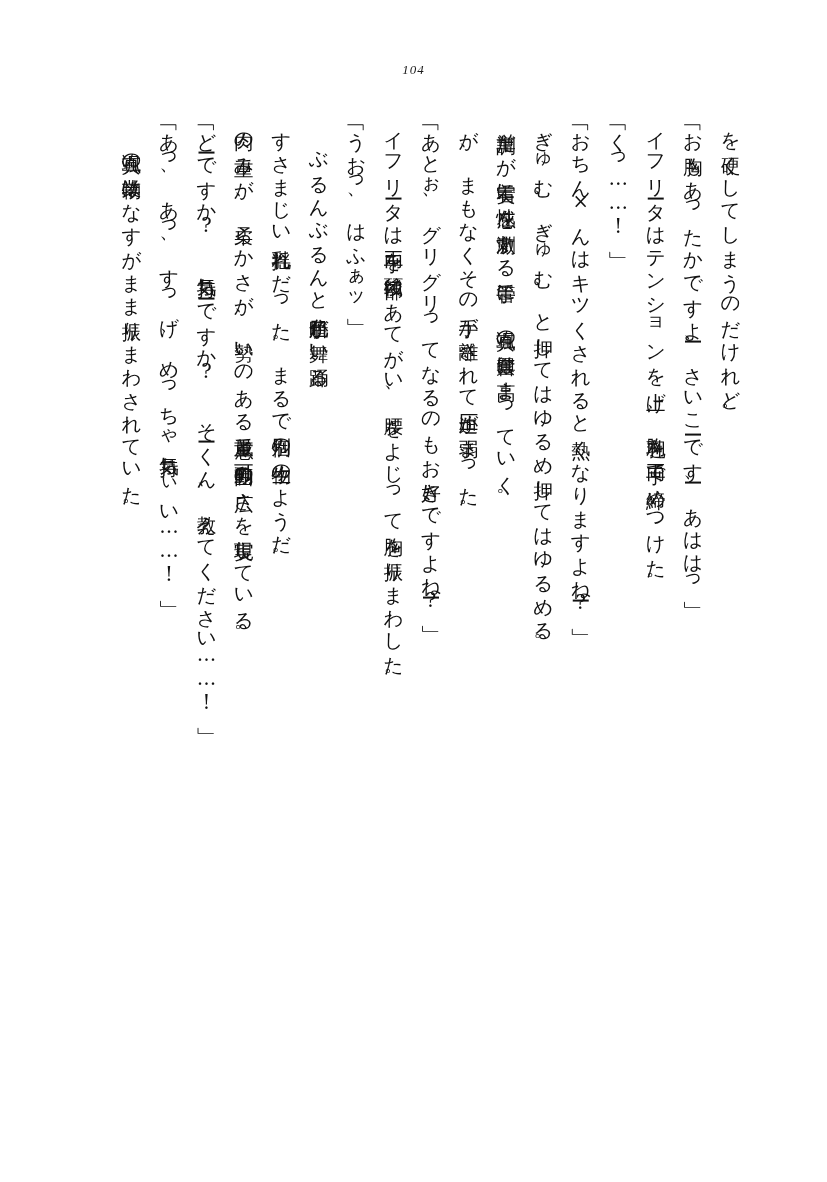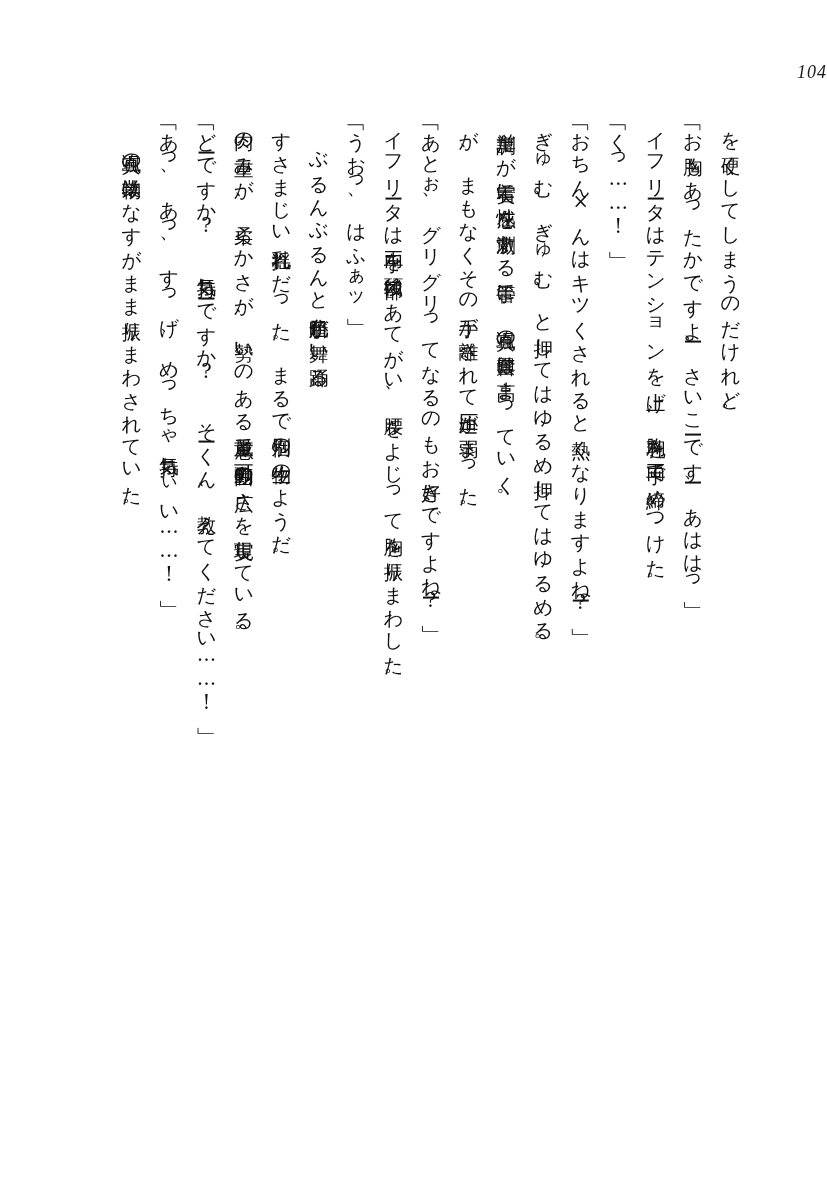--- a/index.html
+++ b/index.html
@@ -16,23 +16,23 @@
     height: 1182px;
     background: #ffffff;
     overflow: hidden;
     box-sizing: border-box;
   }
   .page-number {
     position: absolute;
     top: 62px;
     left: 0;
     right: 0;
-    text-align: right;
+    text-align: center;
     font-style: italic;
-    font-size: 18px;
+    font-size: 13px;
     color: #1a1a1a;
     letter-spacing: 1px;
   }
   
   .body-text {
     position: absolute;
     top: 118px;
     right: 78px;
     width: 640px;
     height: 980px;

